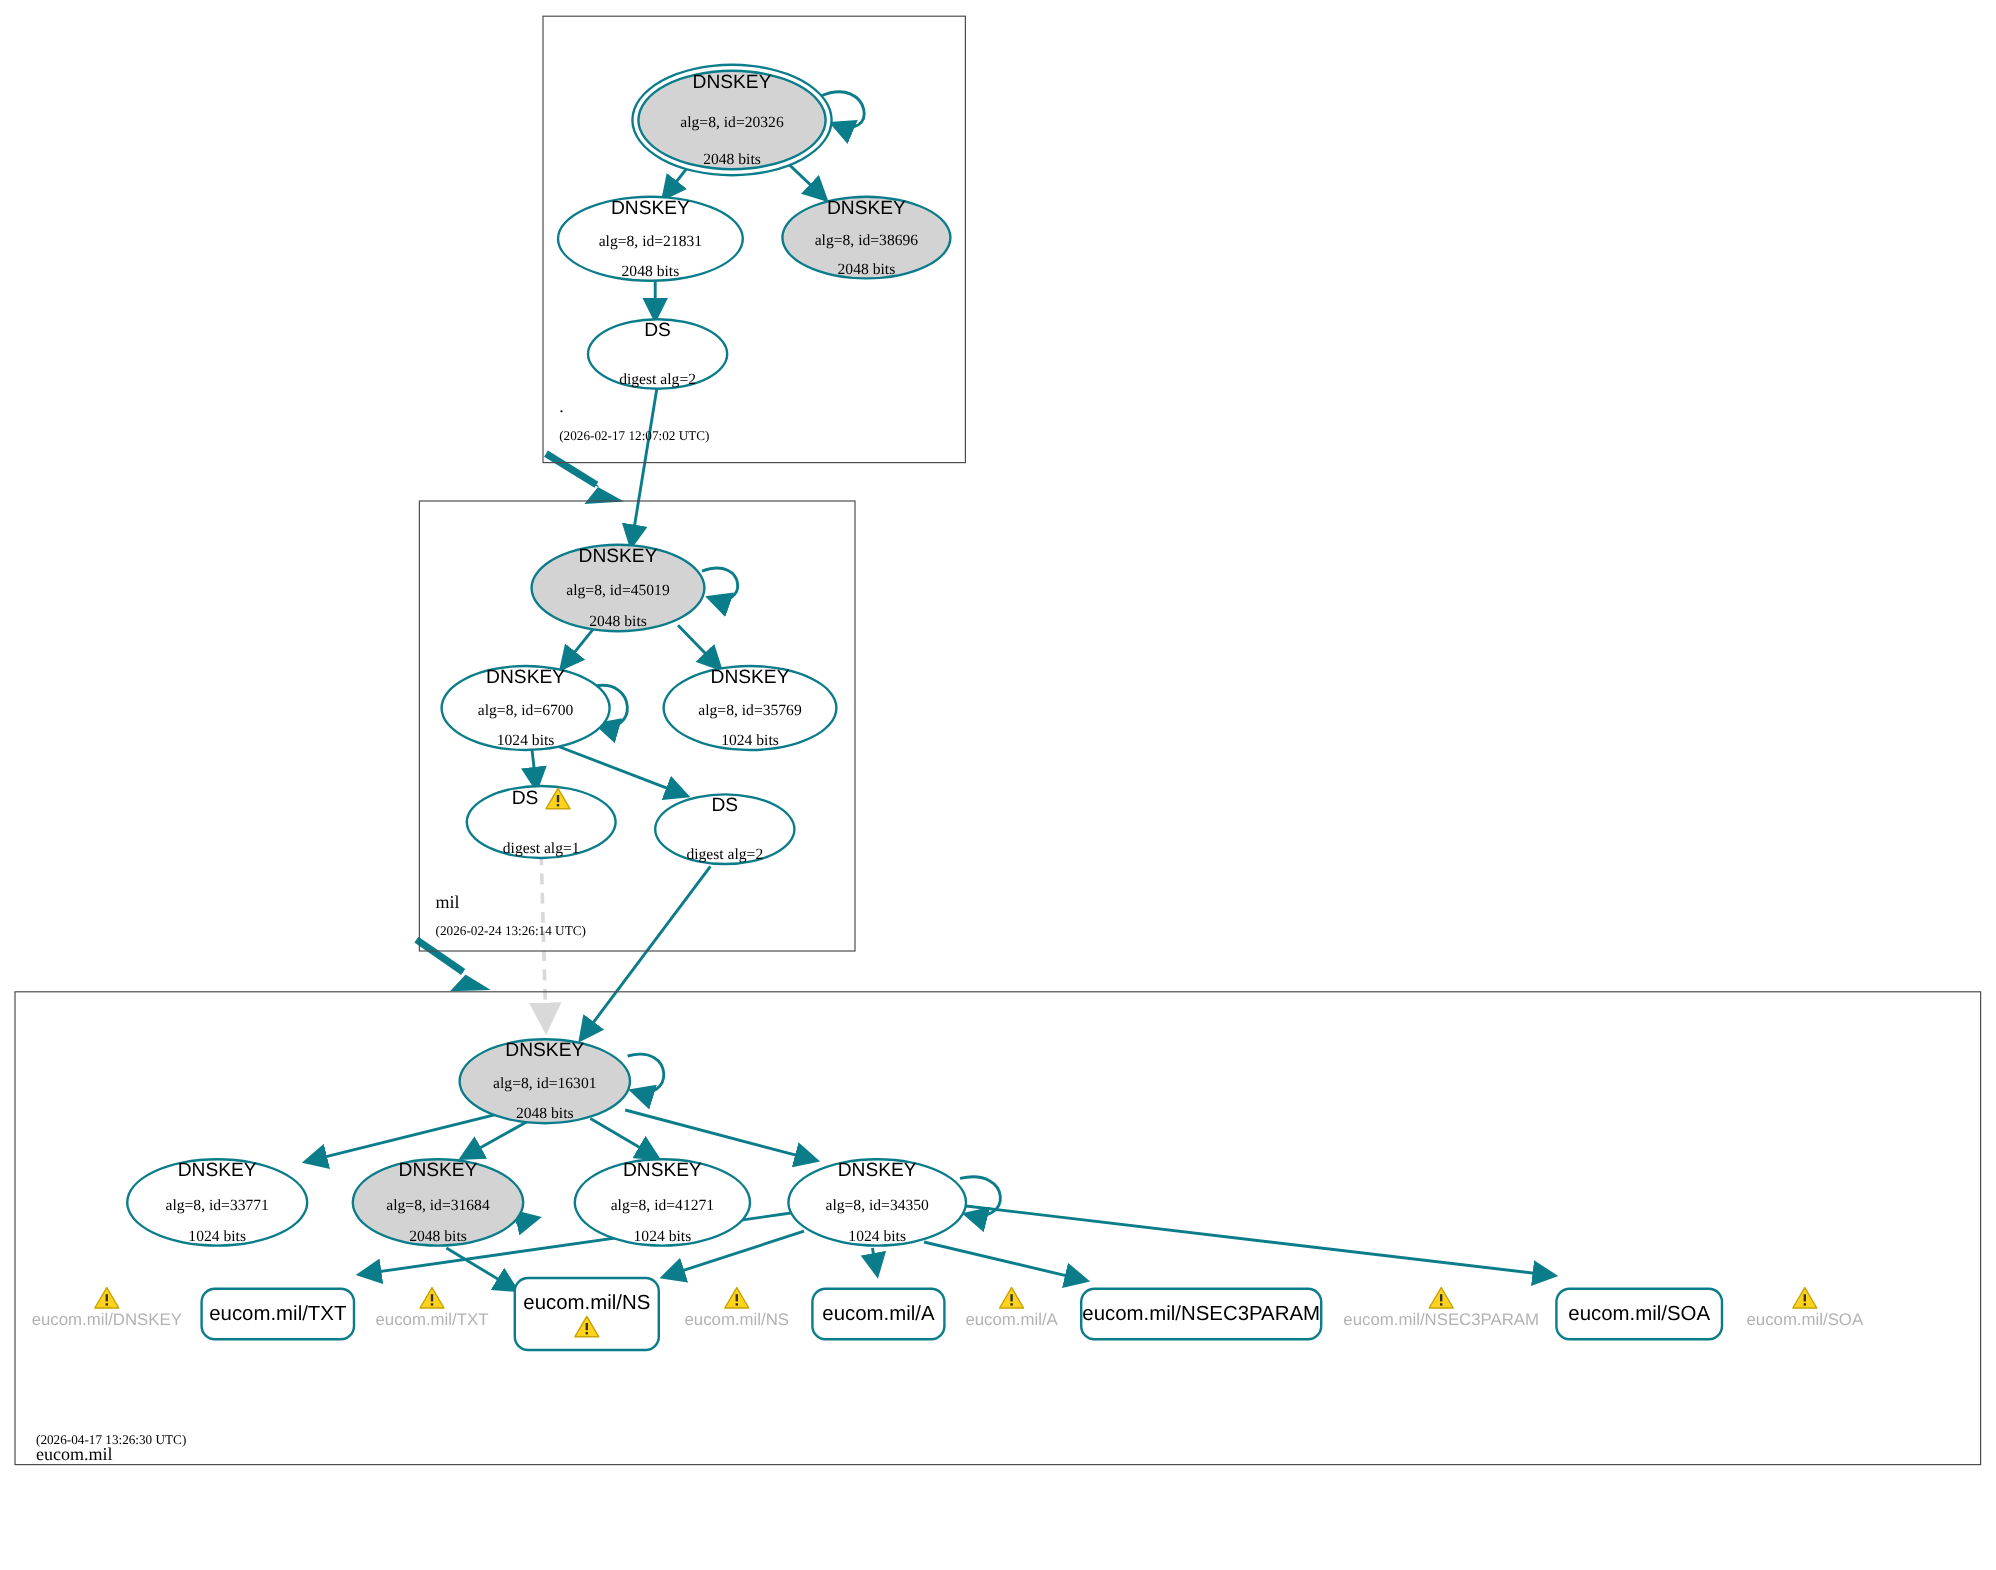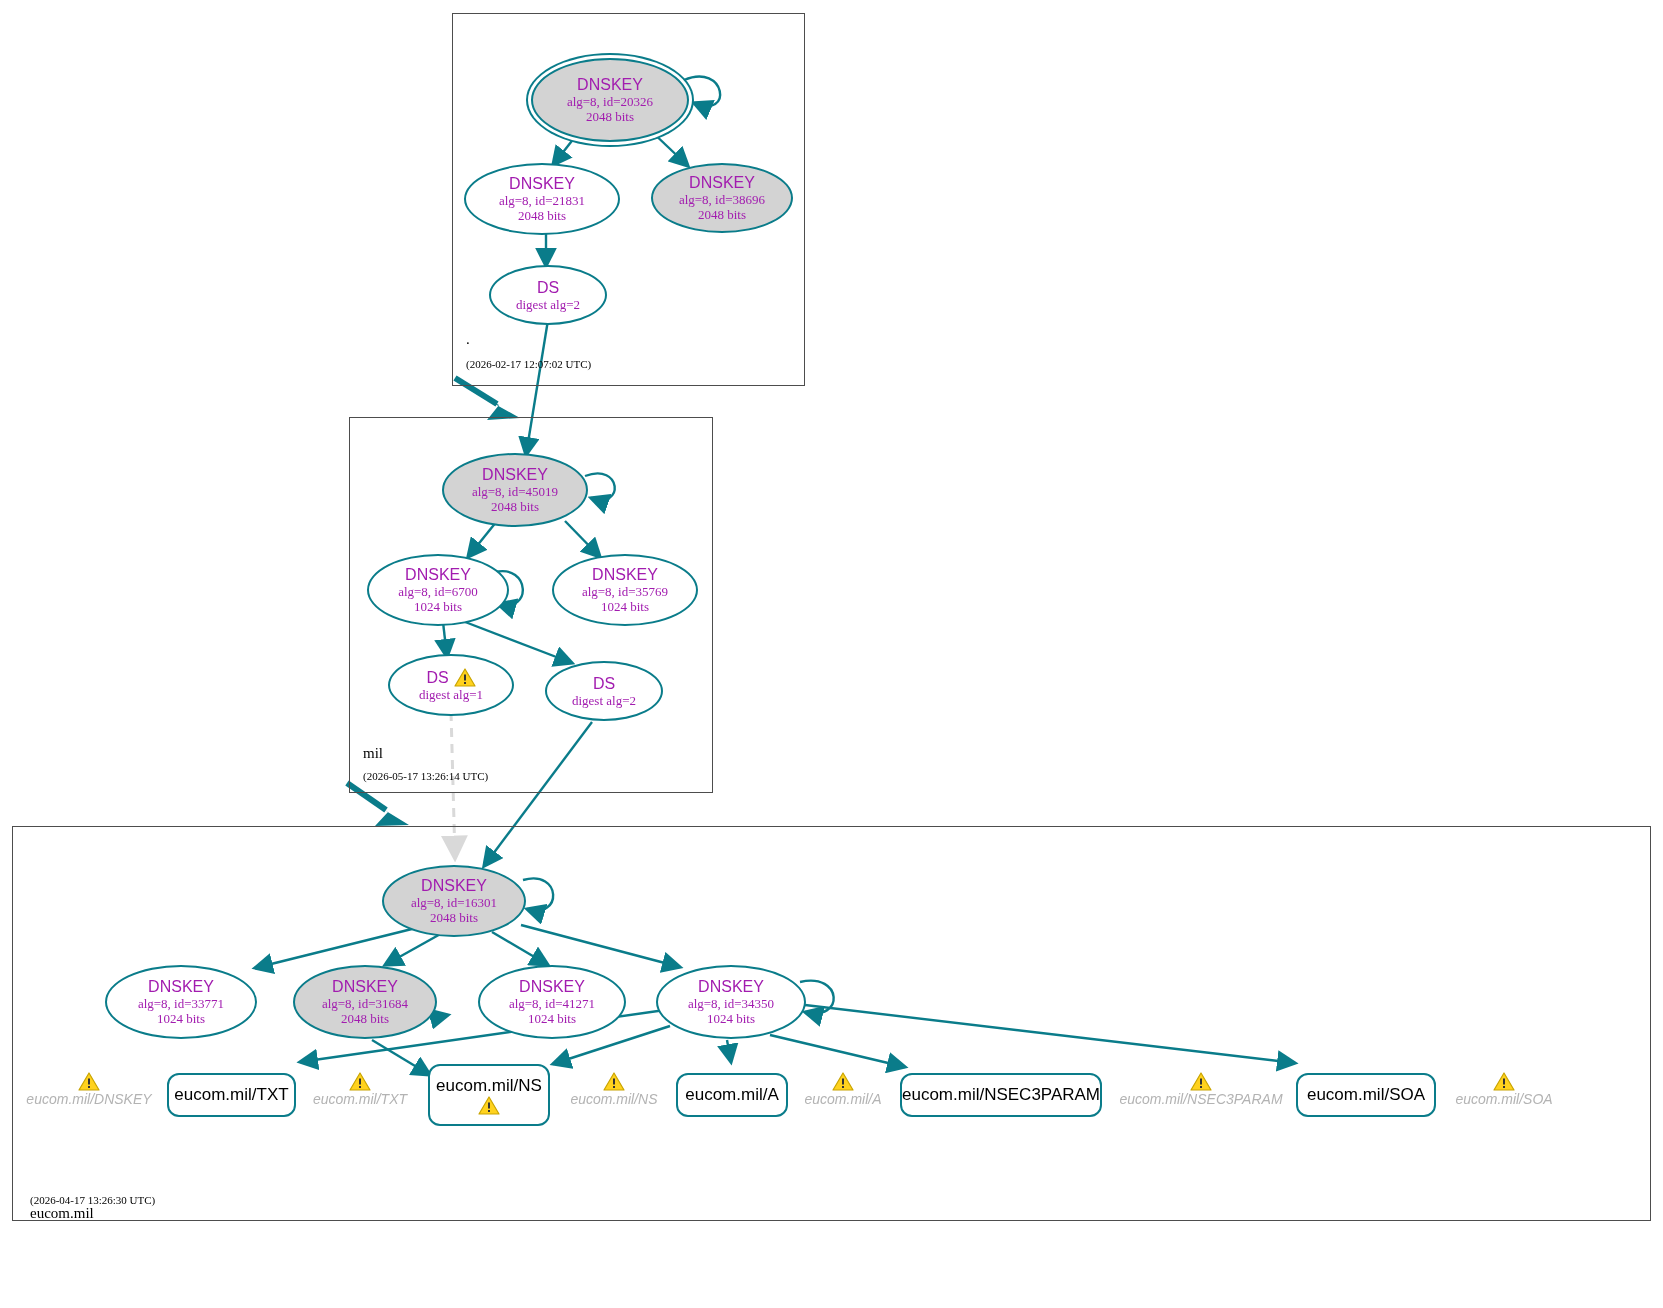--- a/index.html
+++ b/index.html
@@ -46,24 +46,24 @@
     width: 1663px;
     height: 1308px;
     pointer-events: none;
   }
   
   .node {
     position: absolute;
     display: flex;
     flex-direction: column;
     align-items: center;
-    justify-content: center;
+    justify-content: space-between;
     box-sizing: border-box;
     text-align: center;
-    color: #a21caf;
+    color: #000000;
   }
   .ellipse {
     border: 2px solid #0a7c8a;
     border-radius: 50%;
     background: #ffffff;
   }
   .ellipse.filled { background: #d3d3d3; }
   .ellipse.dbl {
     box-shadow: 0 0 0 3px #ffffff, 0 0 0 5px #0a7c8a;
   }
@@ -92,21 +92,20 @@
     color: #000000;
     flex-direction: column;
   }
   .ghost {
     position: absolute;
     display: flex;
     flex-direction: column;
     align-items: center;
     justify-content: flex-start;
     font-family: "Liberation Sans", sans-serif;
-    font-style: italic;
     font-size: 14px;
     color: #b3b3b3;
     white-space: nowrap;
   }
   .warn-icon {
     display: inline-block;
     width: 22px;
     height: 19px;
     position: relative;
   }
@@ -226,21 +225,21 @@
     <div class="t3">2048 bits</div>
   </div>
 
   <div class="node ellipse" style="left:489px; top:265px; width:118px; height:60px;">
     <div class="t1">DS</div>
     <div class="t2">digest alg=2</div>
   </div>
 
   <div class="zone-box" style="left:349px; top:417px; width:364px; height:376px;"></div>
   <div class="zone-label" style="left:363px; top:745px;text-align:center;">mil</div>
-  <div class="zone-time" style="left:363px; top:770px;">(2026-05-17 13:26:14 UTC)</div>
+  <div class="zone-time" style="left:363px; top:770px;">(2026-02-24 13:26:14 UTC)</div>
 
   <div class="node ellipse filled" style="left:442px; top:453px; width:146px; height:74px;">
     <div class="t1">DNSKEY</div>
     <div class="t2">alg=8, id=45019</div>
     <div class="t3">2048 bits</div>
   </div>
 
   <div class="node ellipse" style="left:367px; top:554px; width:142px; height:72px;">
     <div class="t1">DNSKEY</div>
     <div class="t2">alg=8, id=6700</div>

